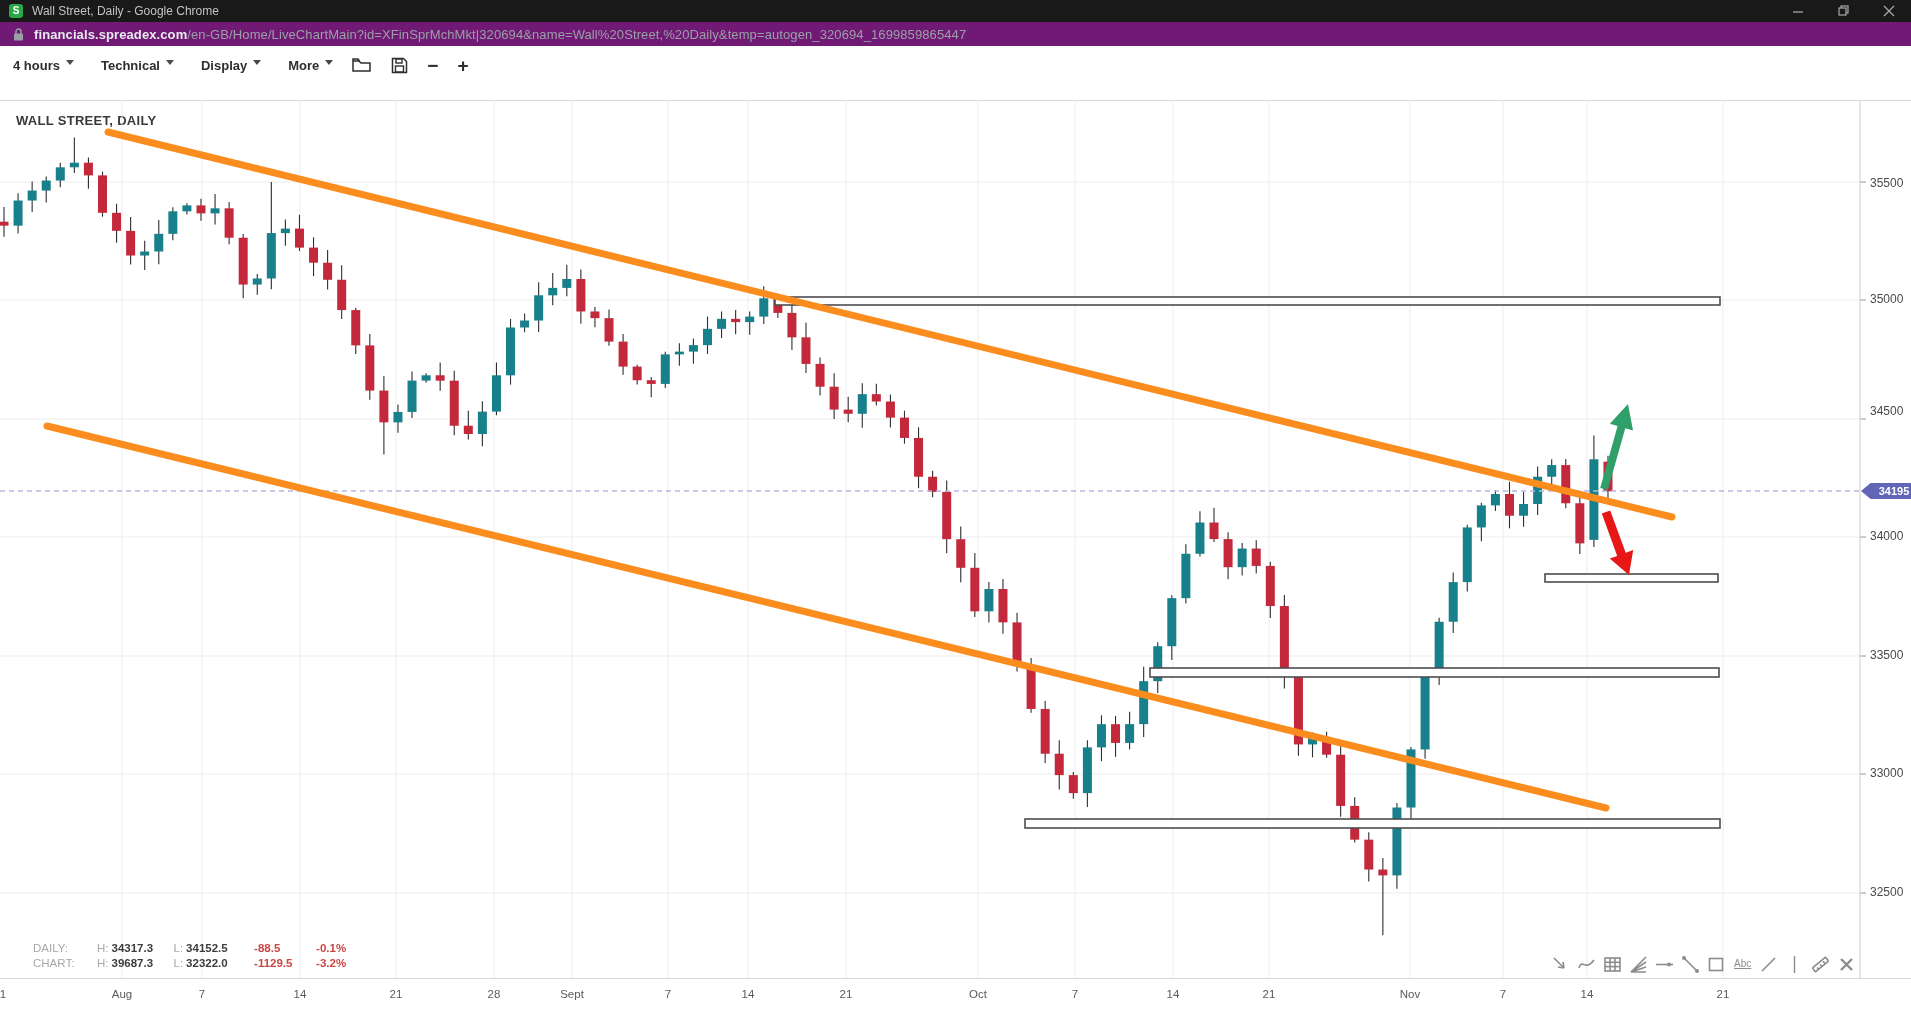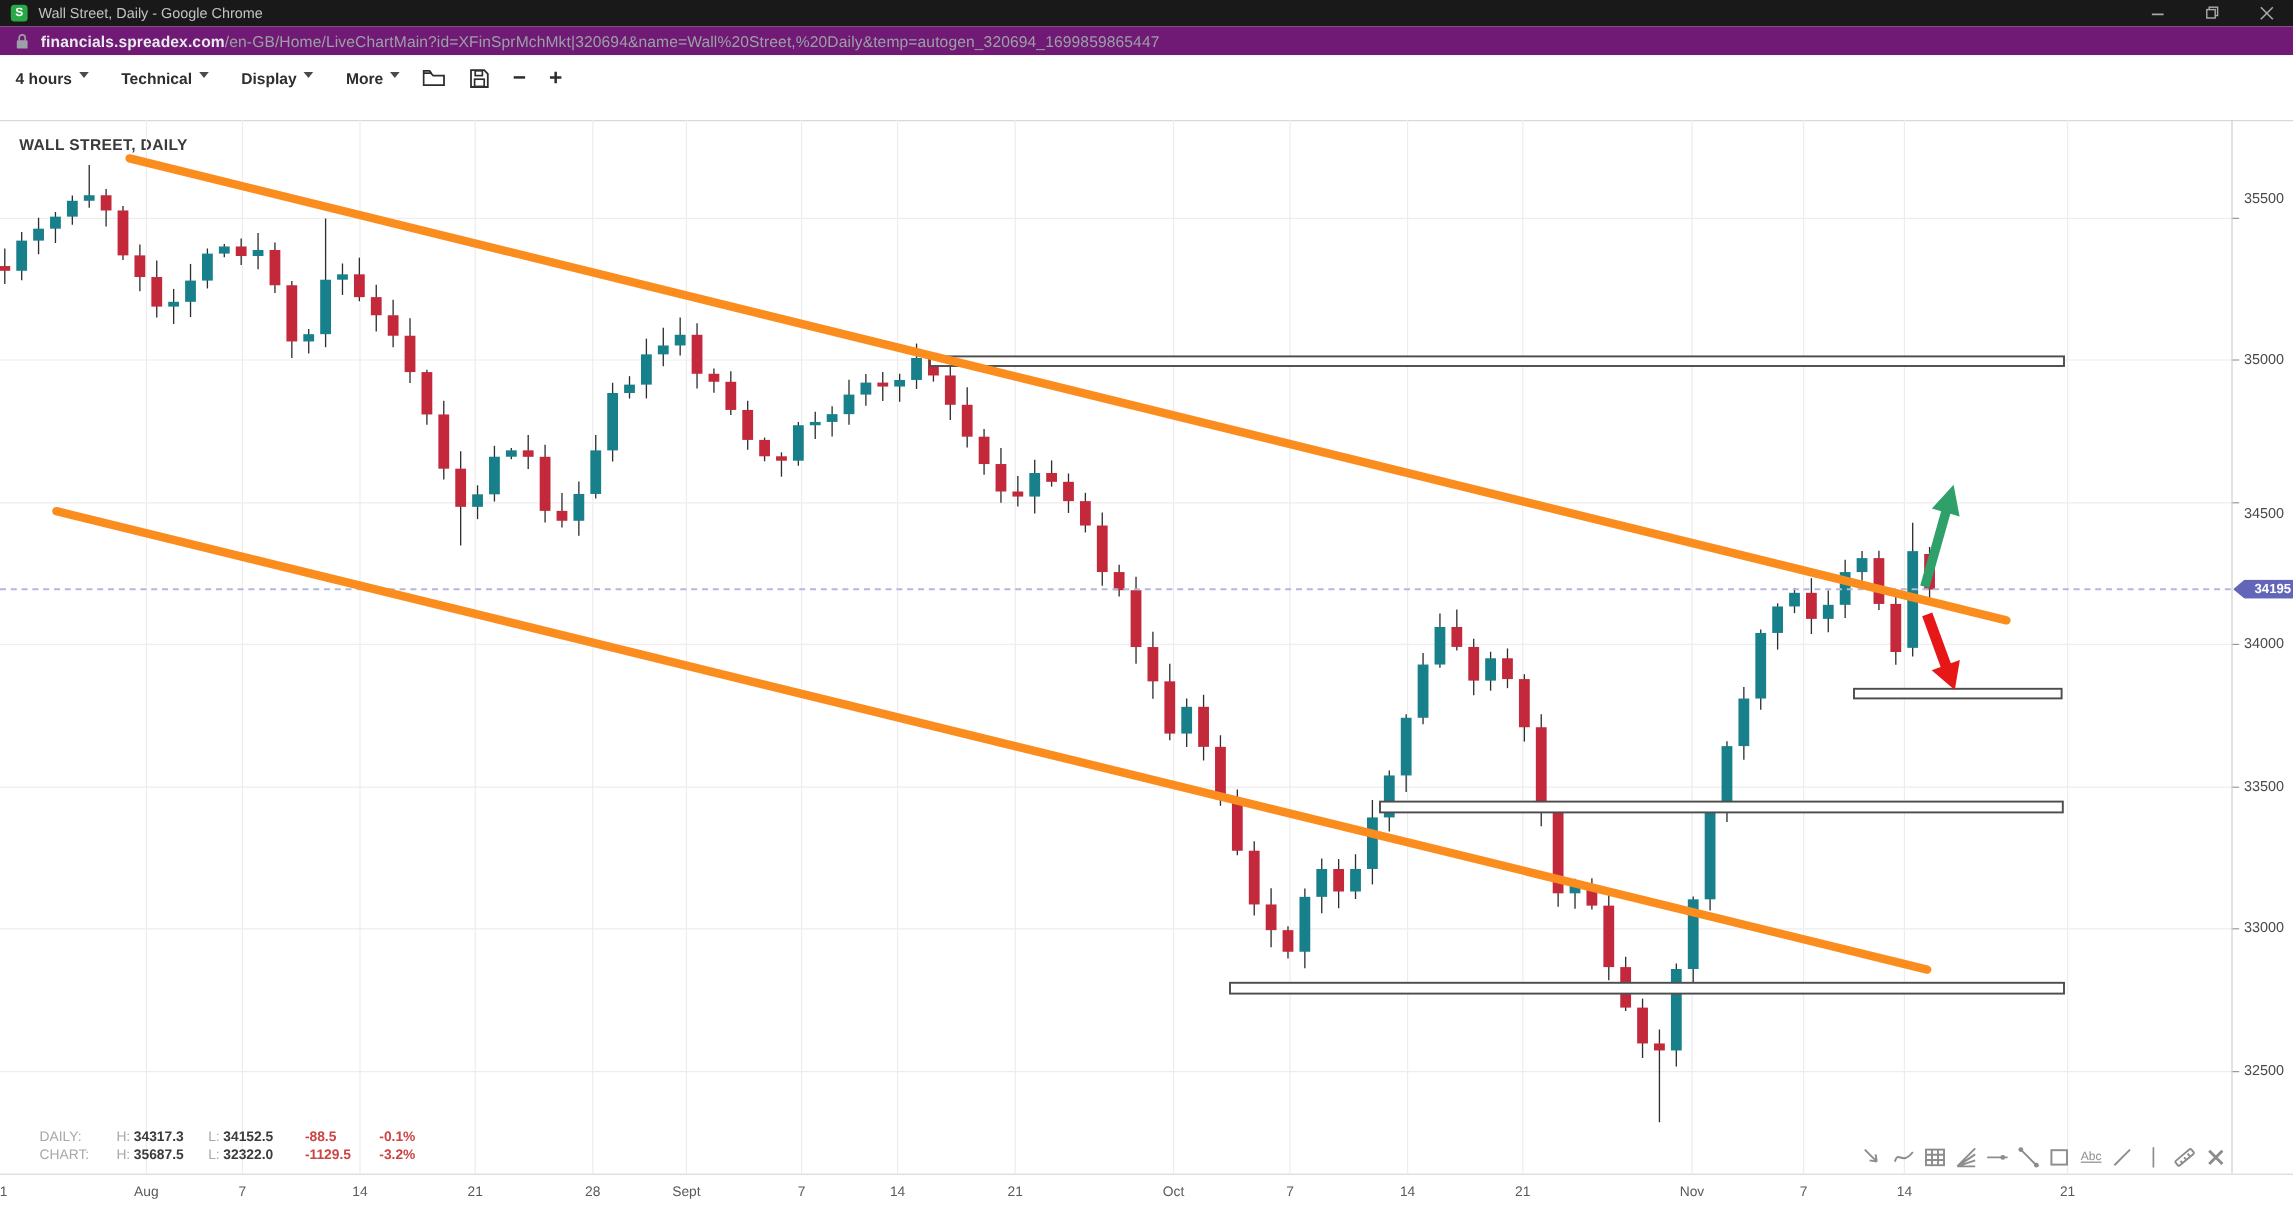--- a/index.html
+++ b/index.html
@@ -630,23 +630,23 @@
     <rect x="1545" y="474" width="173" height="8" fill="#fff" stroke="#4d4d4d" stroke-width="1.6"></rect>
     <rect x="1150" y="568" width="569" height="9" fill="#fff" stroke="#4d4d4d" stroke-width="1.6"></rect>
     <rect x="1025" y="719" width="695" height="9" fill="#fff" stroke="#4d4d4d" stroke-width="1.6"></rect>
     <line x1="108" y1="32" x2="1672" y2="417" stroke="#fb8c1e" stroke-width="7" stroke-linecap="round"></line>
     <line x1="47" y1="326" x2="1606" y2="708" stroke="#fb8c1e" stroke-width="7" stroke-linecap="round"></line>
     <polygon points="1607.8,390.1 1625.3,328.2 1633.0,330.4 1628.0,304.0 1609.9,323.8 1617.6,326.0 1600.2,387.9" fill="#2fa06a"></polygon>
     <polygon points="1601.8,413.5 1617.2,455.9 1609.7,458.6 1629.0,475.0 1633.2,450.0 1625.7,452.8 1610.2,410.5" fill="#e81717"></polygon>
   </svg>
 
 <div id="ylabs">
-    <span class="ylab" style="top: 158px;">35500</span>
+    <span class="ylab" style="top: 176px;">35500</span>
     <span class="ylab" style="top: 292px;">35000</span>
-    <span class="ylab" style="top: 421px; text-align: center;">34500</span>
+    <span class="ylab" style="top: 404px; text-align: center;">34500</span>
     <span class="ylab" style="top: 529px;">34000</span>
     <span class="ylab" style="top: 648px;">33500</span>
     <span class="ylab" style="top: 766px;">33000</span>
     <span class="ylab" style="top: 885px;">32500</span>
   </div>
 <div class="price-badge">34195</div>
 <div id="xlabs">
     <span class="xlab" style="left: 3px;">1</span>
     <span class="xlab" style="left: 122px;">Aug</span>
     <span class="xlab" style="left: 202px;">7</span>
@@ -674,21 +674,21 @@
     <span class="skey">H:</span>
     <span class="sval">34317.3</span>
     <span class="skey">L:</span>
     <span class="sval">34152.5</span>
     <span class="sneg">-88.5</span>
     <span class="sneg">-0.1%</span>
   </div>
   <div class="srow">
     <span class="slabel">CHART:</span>
     <span class="skey">H:</span>
-    <span class="sval">35687.5</span>
+    <span class="sval">39687.3</span>
     <span class="skey">L:</span>
     <span class="sval">32322.0</span>
     <span class="sneg">-1129.5</span>
     <span class="sneg">-3.2%</span>
   </div>
 </div>
 
 <div class="drawbar" id="drawbar">
     <div class="dtool">
       <svg width="21" height="21">

